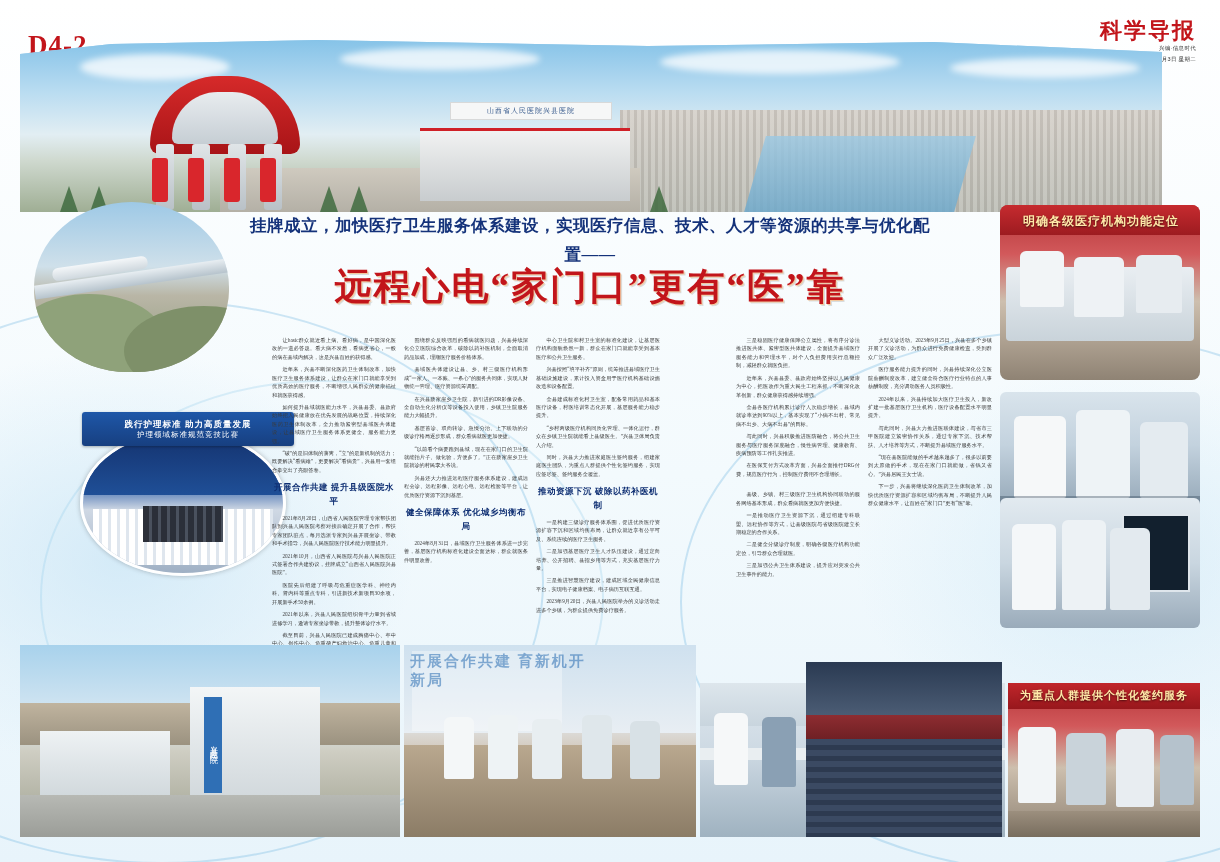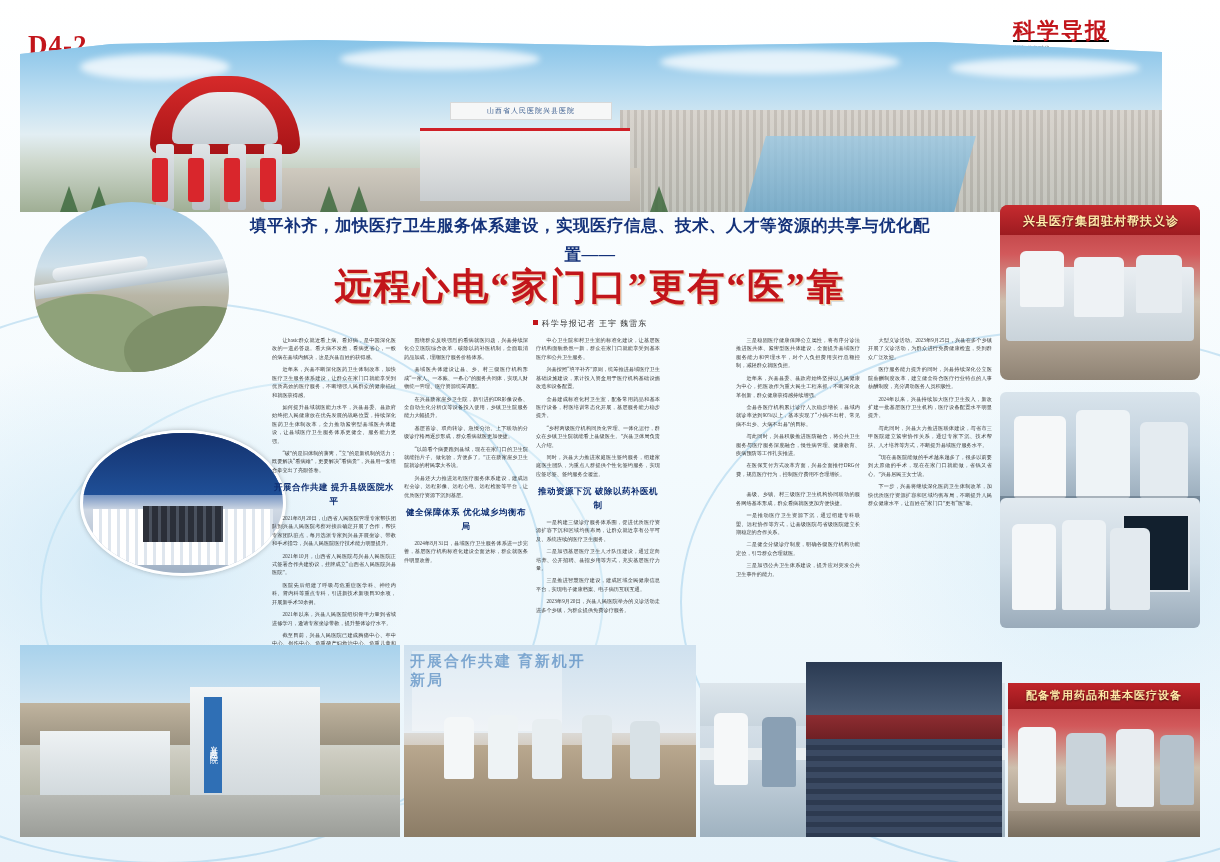--- a/index.html
+++ b/index.html
@@ -18,21 +18,21 @@
   }
   .swoosh{
     position:absolute;border-radius:50%;border:2px solid rgba(120,185,225,.35);
   }
   
   .pagenum{
     position:absolute;left:28px;top:30px;font-family:"Liberation Serif",serif;
     font-weight:bold;font-size:27px;color:#c2151b;letter-spacing:1px;
   }
   .masthead{
-    position:absolute;right:32px;top:20px;width:175px;text-decoration:underline;
+    position:absolute;right:24px;top:20px;width:175px;text-align:right;
   }
   .masthead .logo{
     font-family:"Liberation Serif",serif;font-weight:bold;font-size:22px;color:#c2151b;
     letter-spacing:2px;line-height:1;
   }
   .masthead .meta{
     font-size:5.5px;color:#333;line-height:1.45;margin-top:3px;letter-spacing:.3px;
   }
   
   .panorama{
@@ -192,48 +192,49 @@
     </div>
 
     <div class="pan-pine" style="left:40px;"></div>
     <div class="pan-pine" style="left:70px;"></div>
     <div class="pan-pine" style="left:300px;"></div>
     <div class="pan-pine" style="left:330px;"></div>
     <div class="pan-pine" style="left:630px;"></div>
   </div>
 
   <div class="kicker">
-    <div>填平补齐，加快医疗卫生服务体系建设，实现医疗信息、技术、人才等资源的共享与优化配置——</div>
+    <div>挂牌成立，加快医疗卫生服务体系建设，实现医疗信息、技术、人才等资源的共享与优化配置——</div>
   </div>
   <div class="headline">远程心电“家门口”更有“医”靠</div>
-  <div class="byline">
-    <span class="sq"></span><span>科学导报记者 王宇 魏雷东</span>
-  </div>
 
   <div class="photo ph-train" style="left:34px;top:202px;width:195px;height:170px;border-radius:50% 50% 48% 48%;">
     <div class="blob" style="left:-20px;top:92px;width:150px;height:90px;background:#8fa27a;"></div>
     <div class="blob" style="left:90px;top:104px;width:160px;height:90px;background:#7e9069;"></div>
     <div style="position:absolute;left:0;top:70px;width:195px;height:14px;background:linear-gradient(180deg,#e8eef2,#b6c3cc);transform:rotate(-8deg);"></div>
     <div style="position:absolute;left:18px;top:60px;width:96px;height:13px;background:linear-gradient(180deg,#f4f7f9,#cfd8de);border-radius:6px;transform:rotate(-8deg);"></div>
   </div>
 
   <div class="photo round ph-nurse" style="left:80px;top:430px;width:200px;height:140px;border-radius:50%;">
     <div style="position:absolute;left:0;top:0;width:100%;height:44%;background:linear-gradient(180deg,#14326e,#1f4f97);"></div>
     <div style="position:absolute;left:10px;top:54%;width:180px;height:40%;background:repeating-linear-gradient(90deg,#ffffff 0 6px,#dfe6ee 6px 9px);"></div>
     <div style="position:absolute;left:60px;top:52%;width:80px;height:26%;background:repeating-linear-gradient(90deg,#2b2f39 0 6px,#4a515e 6px 9px);"></div>
+  </div>
+  <div class="ribbon" style="left:82px;top:412px;width:212px;height:34px;flex-direction:column;line-height:1.3;">
+    <span>践行护理标准  助力高质量发展</span>
+    <span style="font-size:7.5px;font-weight:normal;">护理领域标准规范竞技比赛</span>
   </div>
 
   <div class="photo ph-village" style="left:1000px;top:205px;width:200px;height:175px;border-radius:8px;">
     <div style="position:absolute;left:0;top:0;width:100%;height:30px;background:linear-gradient(180deg,#c62b2f,#9d1b20);"></div>
     <div style="position:absolute;left:6px;top:62px;width:188px;height:74px;background:linear-gradient(180deg,#e9eef2,#c9d3da);border-radius:4px;"></div>
     <div class="people" style="left:20px;top:46px;width:44px;height:56px;background:#f2f5f7;"></div>
     <div class="people" style="left:74px;top:52px;width:50px;height:60px;background:#eef2f5;"></div>
     <div class="people" style="left:136px;top:50px;width:46px;height:58px;background:#e7ecf0;"></div>
   </div>
-  <div class="banner-red" style="left:1004px;top:213px;width:194px;font-size:12px;text-align:center;">兴县医疗集团驻村帮扶义诊</div>
+  <div class="banner-red" style="left:1004px;top:213px;width:194px;font-size:12px;text-align:center;">明确各级医疗机构功能定位</div>
 
   <div class="photo ph-doc1" style="left:1000px;top:392px;width:200px;height:118px;border-radius:6px;">
     <div class="people" style="left:14px;top:24px;width:52px;height:82px;background:#f6f8f9;"></div>
     <div class="people" style="left:76px;top:18px;width:54px;height:88px;background:#eef3f6;"></div>
     <div class="people" style="left:140px;top:30px;width:48px;height:76px;background:#e4ebf0;"></div>
     <div style="position:absolute;left:0;bottom:0;width:200px;height:14px;background:rgba(40,60,80,.35);"></div>
   </div>
 
   <div class="photo ph-doc2" style="left:1000px;top:498px;width:200px;height:130px;border-radius:6px;">
     <div style="position:absolute;right:10px;top:16px;width:64px;height:74px;background:#12202e;border:2px solid #dfe6ec;"></div>
@@ -347,17 +348,17 @@
   </div>
 
   <div class="photo ph-village" style="left:1008px;top:683px;width:192px;height:154px;">
     <div style="position:absolute;left:0;top:0;width:100%;height:26px;background:linear-gradient(180deg,#c1262b,#97171c);"></div>
     <div class="people" style="left:10px;top:44px;width:38px;height:76px;background:#f2f5f7;"></div>
     <div class="people" style="left:58px;top:50px;width:40px;height:72px;background:#c9d3da;"></div>
     <div class="people" style="left:108px;top:46px;width:38px;height:78px;background:#e8edf1;"></div>
     <div class="people" style="left:152px;top:52px;width:34px;height:70px;background:#b5c2cc;"></div>
     <div style="position:absolute;left:0;bottom:0;width:100%;height:26px;background:linear-gradient(180deg,#9c8f7e,#786d5e);"></div>
   </div>
-  <div class="banner-red" style="left:1010px;top:688px;width:188px;font-size:11px;text-align:center;">配备常用药品和基本医疗设备</div>
+  <div class="banner-red" style="left:1010px;top:688px;width:188px;font-size:11px;text-align:center;">为重点人群提供个性化签约服务</div>
 
   <div class="photo ph-doc3" style="left:1000px;top:392px;width:0;height:0;"></div>
 
 </div>
 
 </body></html>

